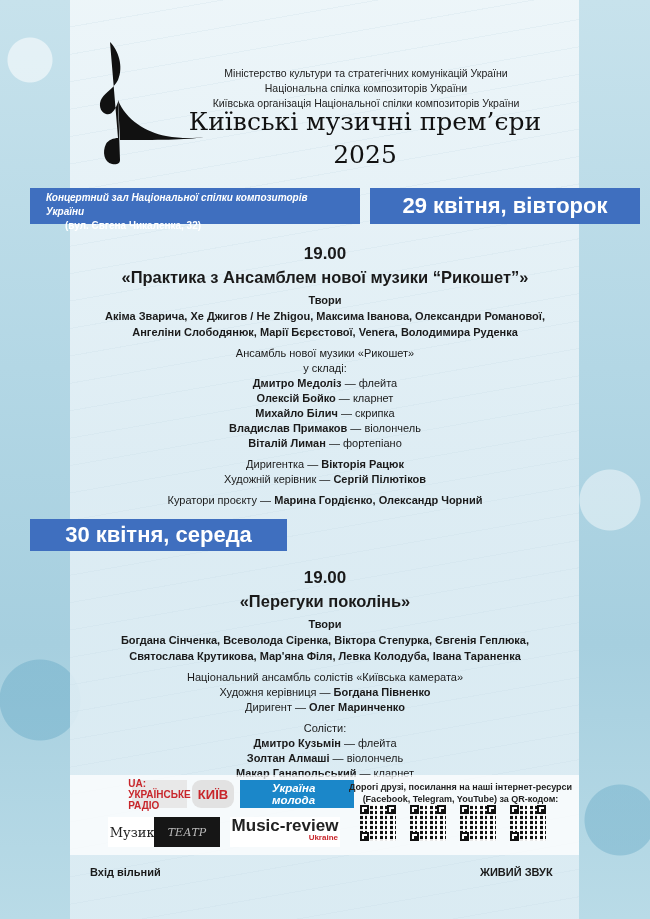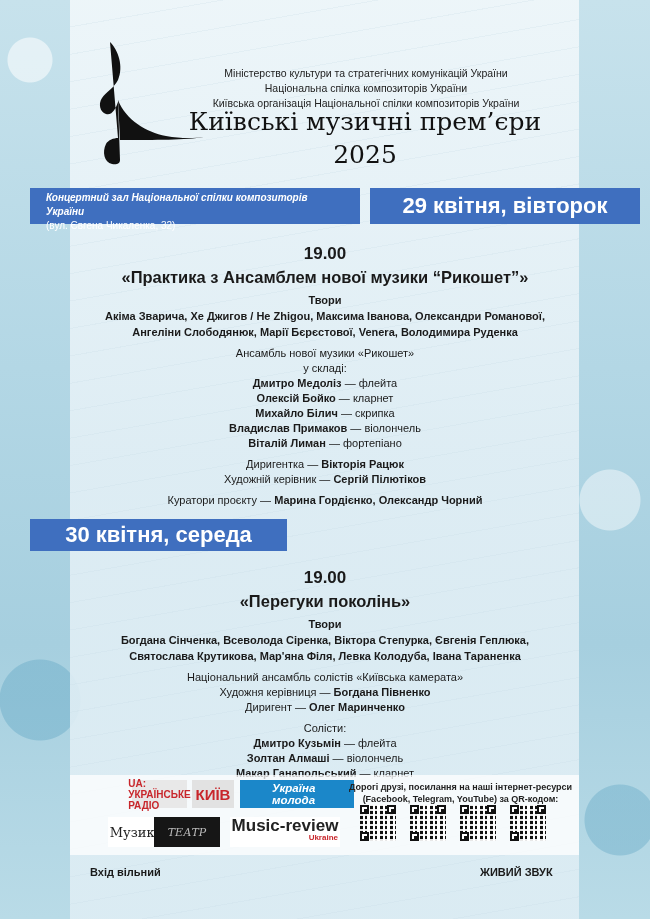--- a/index.html
+++ b/index.html
@@ -30,40 +30,40 @@
   .logo { left: 96px; top: 40px; width: 110px; height: 125px; }
   .orgs { left: 176px; top: 38px; width: 380px; font-size: 10.5px; line-height: 15px; text-align: center; color: #222; margin-top: 28px; }
   .title { left: 170px; top: 105px; width: 390px; text-align: center;
     font-family: "DejaVu Serif", "Liberation Serif", serif; font-size: 25px; line-height: 33px; color: #111; }
 
   
   .banner { background: #3f6fbf; color: #fff; }
   .venue { left: 30px; top: 188px; width: 330px; height: 36px; padding: 3px 16px; box-sizing: border-box;
     font-size: 10px; line-height: 14px; }
   .venue .v1 { font-style: italic; font-weight: bold; }
-  .venue .v2 { font-weight: normal; }
+  .venue .v2 { font-weight: bold; margin-left: 19px; }
   .date1 { left: 370px; top: 188px; width: 270px; height: 36px; font-size: 22px; font-weight: bold;
     line-height: 36px; text-align: center; }
   .date2 { left: 30px; top: 519px; width: 257px; height: 32px; font-size: 22px; font-weight: bold;
     line-height: 32px; text-align: center; }
 
   .block { left: 80px; width: 490px; text-align: center; }
   .time { font-size: 17px; font-weight: bold; line-height: 22px; margin-top: 12px; }
   .ev-title { font-size: 16.5px; font-weight: bold; line-height: 24px; }
   .label { font-size: 11px; font-weight: bold; line-height: 15px; margin-top: 4px; }
   .composers { font-size: 11px; font-weight: bold; line-height: 16px; }
   .info { font-size: 11px; line-height: 15px; }
   .info b { font-weight: bold; }
   .gap { height: 6px; }
 
   
   .sponsors { left: 70px; top: 775px; width: 509px; height: 80px; background: rgba(255,255,255,0.75); }
   .logo-box { position: absolute; display: flex; align-items: center; justify-content: center; font-weight: bold; }
   .ua { left: 62px; top: 5px; width: 55px; height: 28px; background: #e8e8e8; color: #c8262b; font-size: 10px; }
-  .kyiv { left: 122px; top: 5px; width: 42px; height: 28px; background: #e2e2e2; color: #c8262b; font-size: 15px; }
+  .kyiv { left: 122px; top: 5px; width: 42px; height: 28px; background: #e2e2e2; color: #c8262b; font-size: 13px; border-radius: 9px; }
   .um { left: 170px; top: 5px; width: 82px; height: 28px; background: #1b87c9; color: #fff; font-size: 11.5px; font-style: italic; padding-left: 32px; }
   .muz { left: 22px; top: 42px; width: 56px; height: 30px; background: #fff; color: #222;
     font-family: "DejaVu Serif", serif; font-size: 13px; font-weight: normal; margin-left: 16px; }
   .dark { left: 84px; top: 42px; width: 66px; height: 30px; background: #161616; color: #bbb;
     font-family: "DejaVu Serif", serif; font-style: italic; font-size: 11px; font-weight: normal; }
   .mr { left: 160px; top: 42px; width: 110px; height: 30px; background: #fff; color: #222; flex-direction: column; line-height: 12px; }
   .mr .m1 { font-size: 17px; }
   .mr .m2 { font-size: 8px; color: #c8262b; align-self: flex-end; margin-right: 2px; }
   .qr-text { left: 278px; top: 6px; width: 225px; font-size: 9px; line-height: 12px; text-align: center; font-weight: bold; color: #222; }
   .qr { position: absolute; top: 30px; width: 36px; height: 36px; background:

